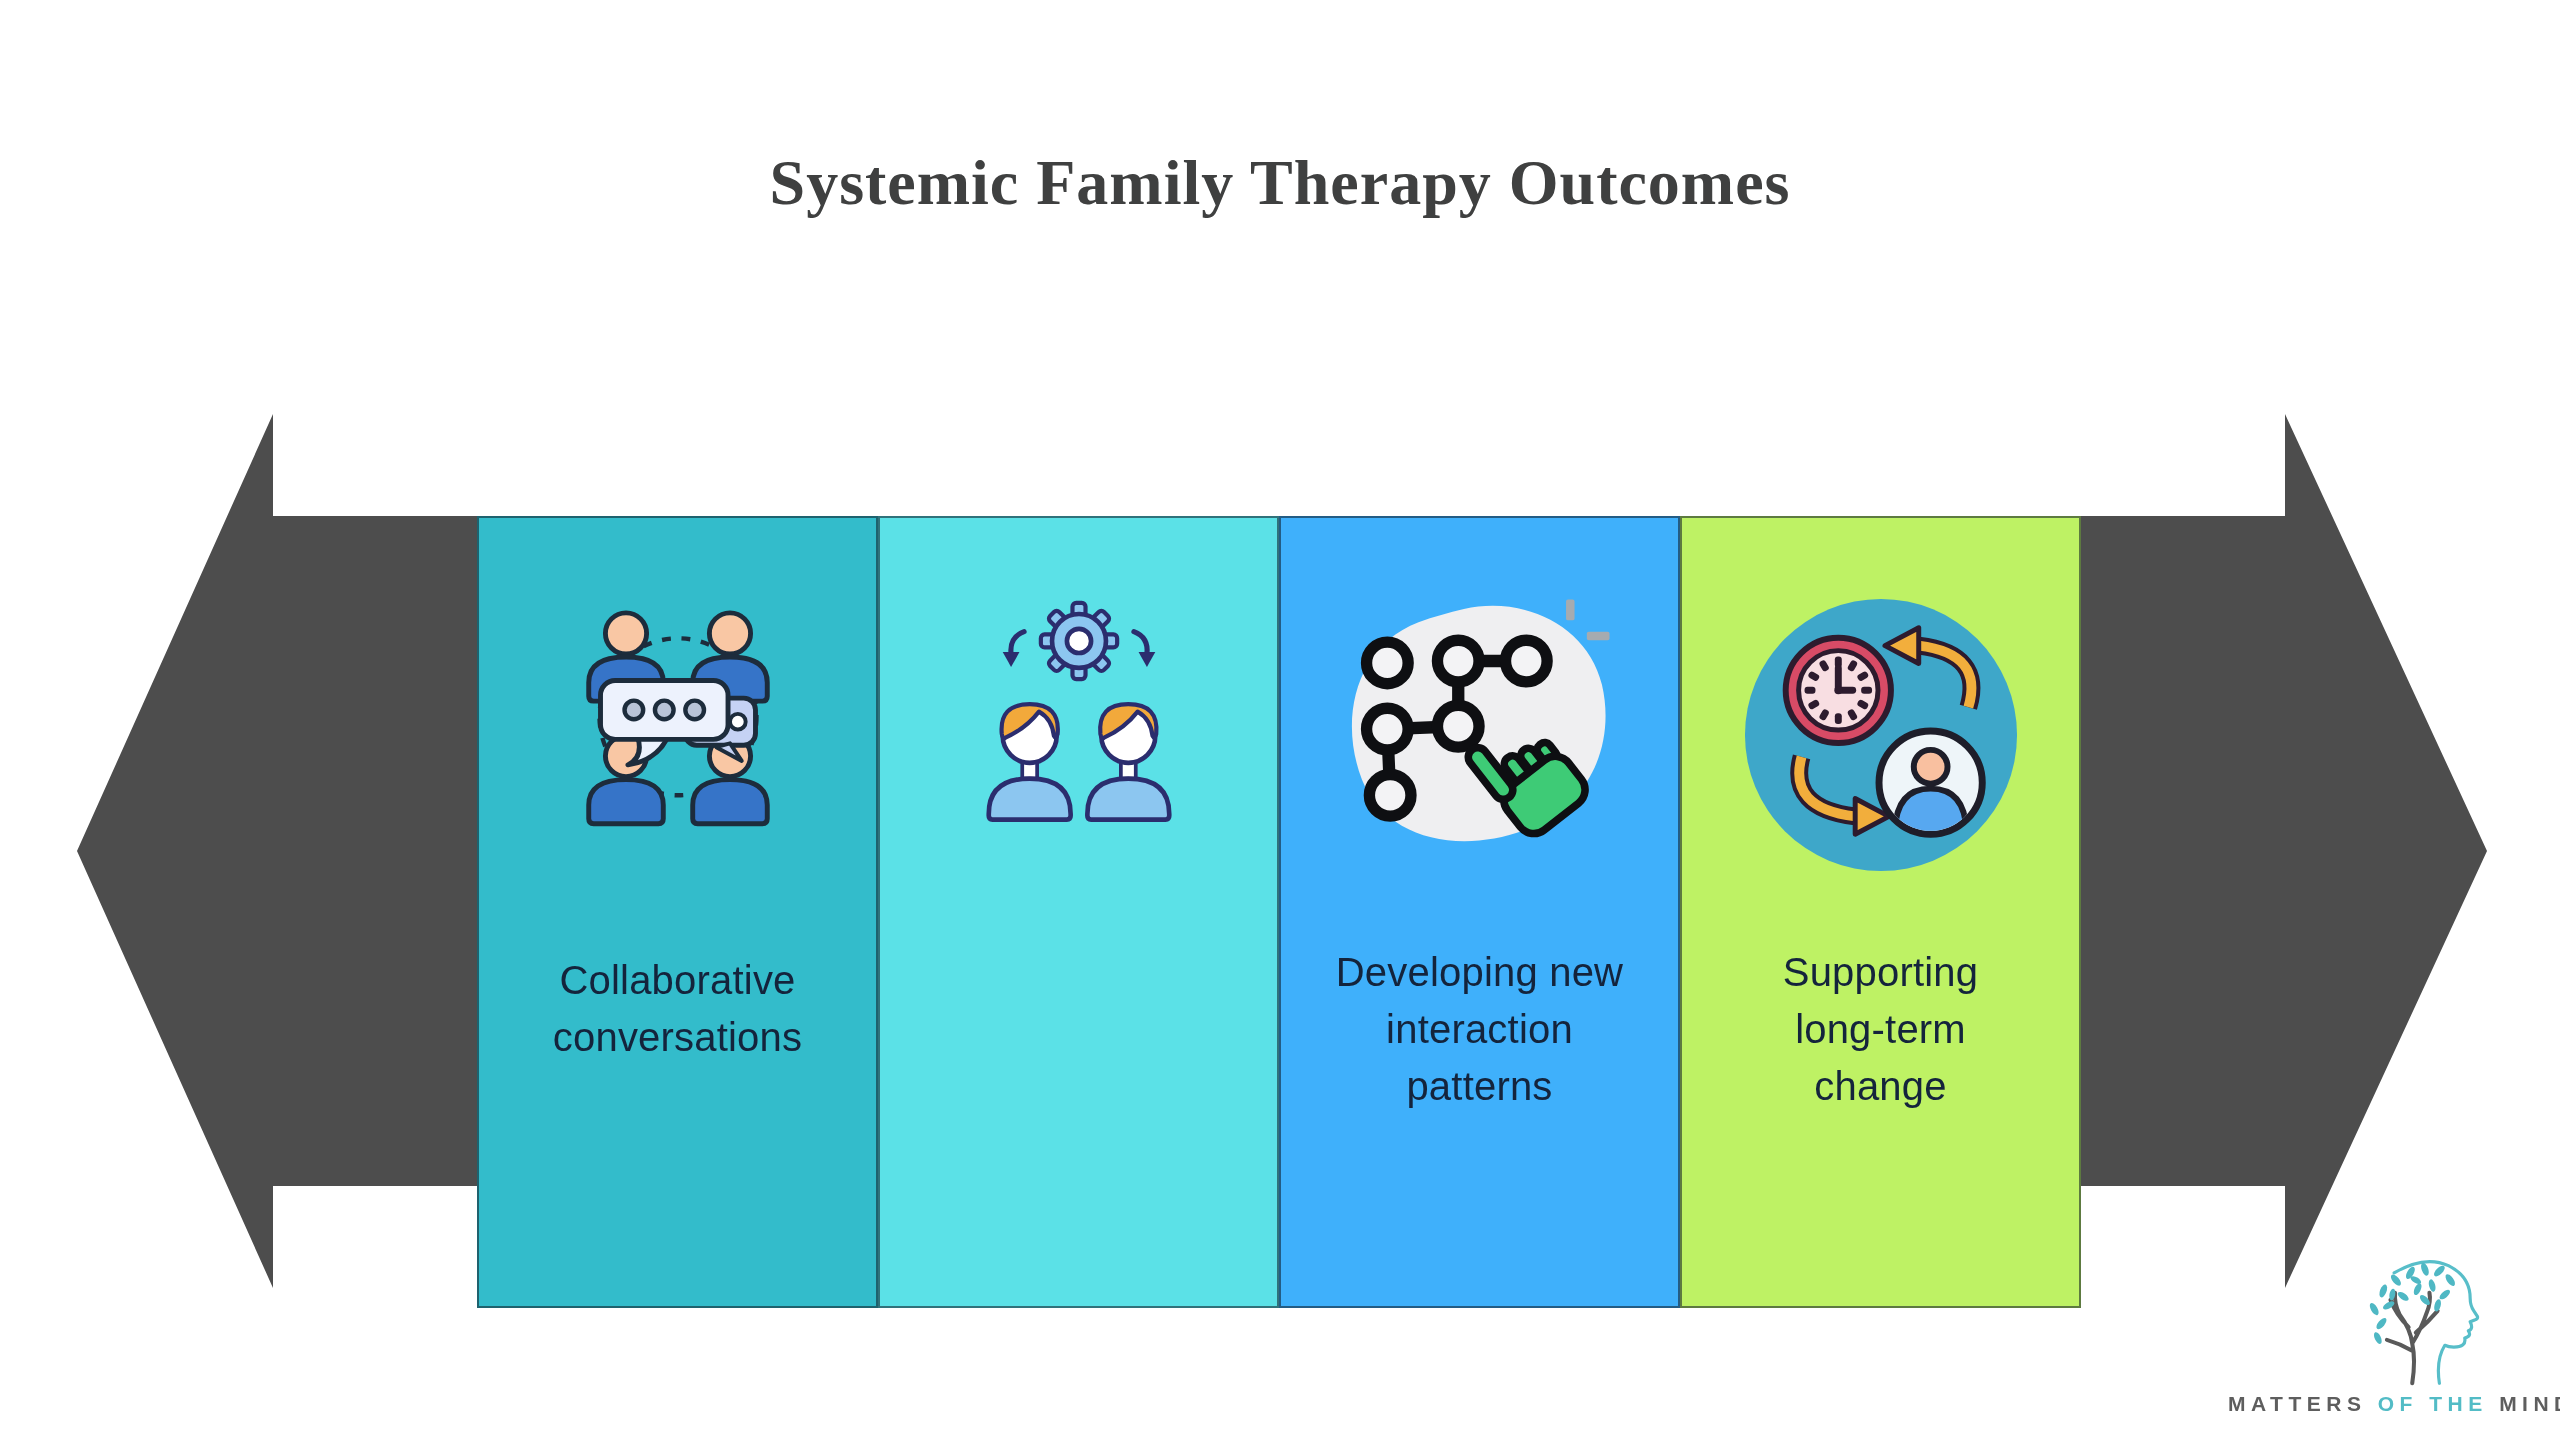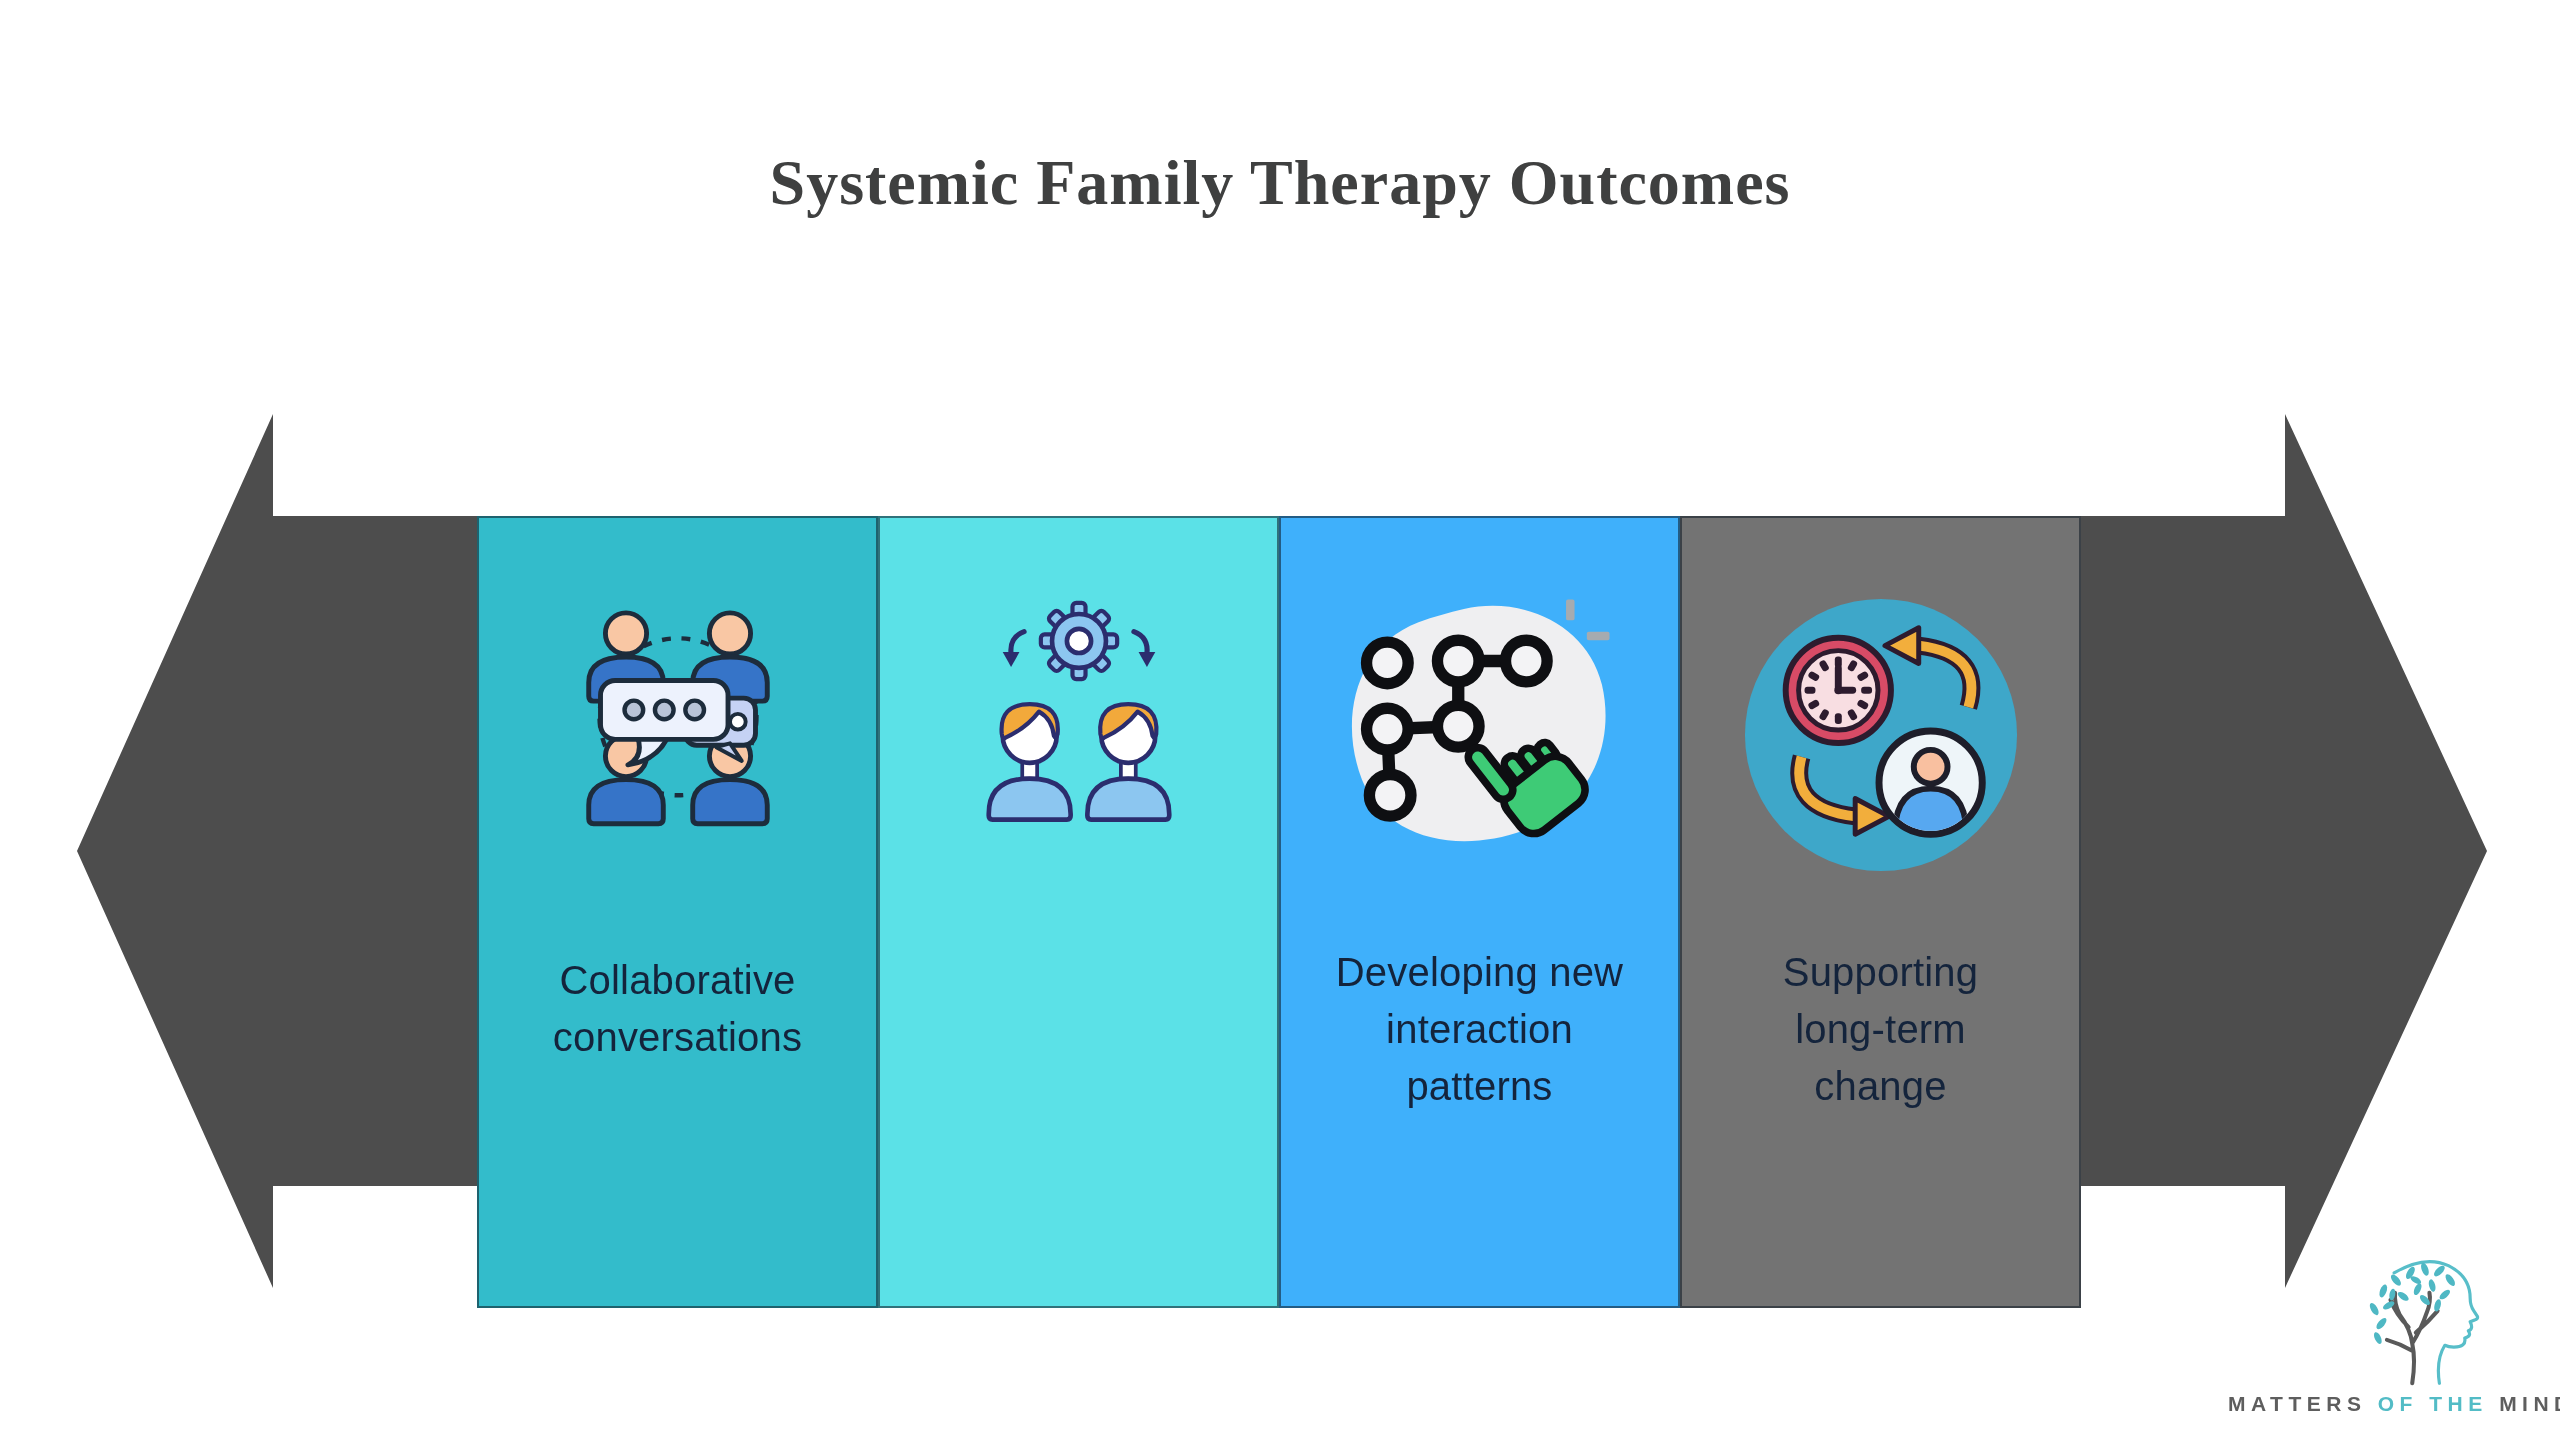--- a/index.html
+++ b/index.html
@@ -149,21 +149,21 @@
           <rect x="29" y="-26" width="15" height="24" rx="7"></rect>
           <rect x="-34" y="-10" width="82" height="58" rx="18"></rect>
           <rect x="-34" y="-66" width="20" height="64" rx="10"></rect>
         </g>
       </svg>
       <div class="panel-label lines3">Developing new
 interaction
 patterns</div>
     </div>
 
-    <div class="panel" style="background-color: #737373;">
+    <div class="panel" style="background-color: #bef264;">
       <svg class="panel-icon icon4" viewBox="0 0 280 280">
         <circle cx="140" cy="140" r="137" fill="#3EA7C9"></circle>
         <g transform="translate(97,95)">
           <circle r="53" fill="#D84B66" stroke="#2d1b2e" stroke-width="6"></circle>
           <circle r="40" fill="#F8DEE2" stroke="#2d1b2e" stroke-width="5"></circle>
           <g fill="#2d1b2e">
             <rect x="-3.5" y="-34" width="7" height="11" rx="3"></rect>
             <rect x="-3.5" y="-34" width="7" height="11" rx="3" transform="rotate(30)"></rect>
             <rect x="-3.5" y="-34" width="7" height="11" rx="3" transform="rotate(60)"></rect>
             <rect x="-3.5" y="-34" width="7" height="11" rx="3" transform="rotate(90)"></rect>

